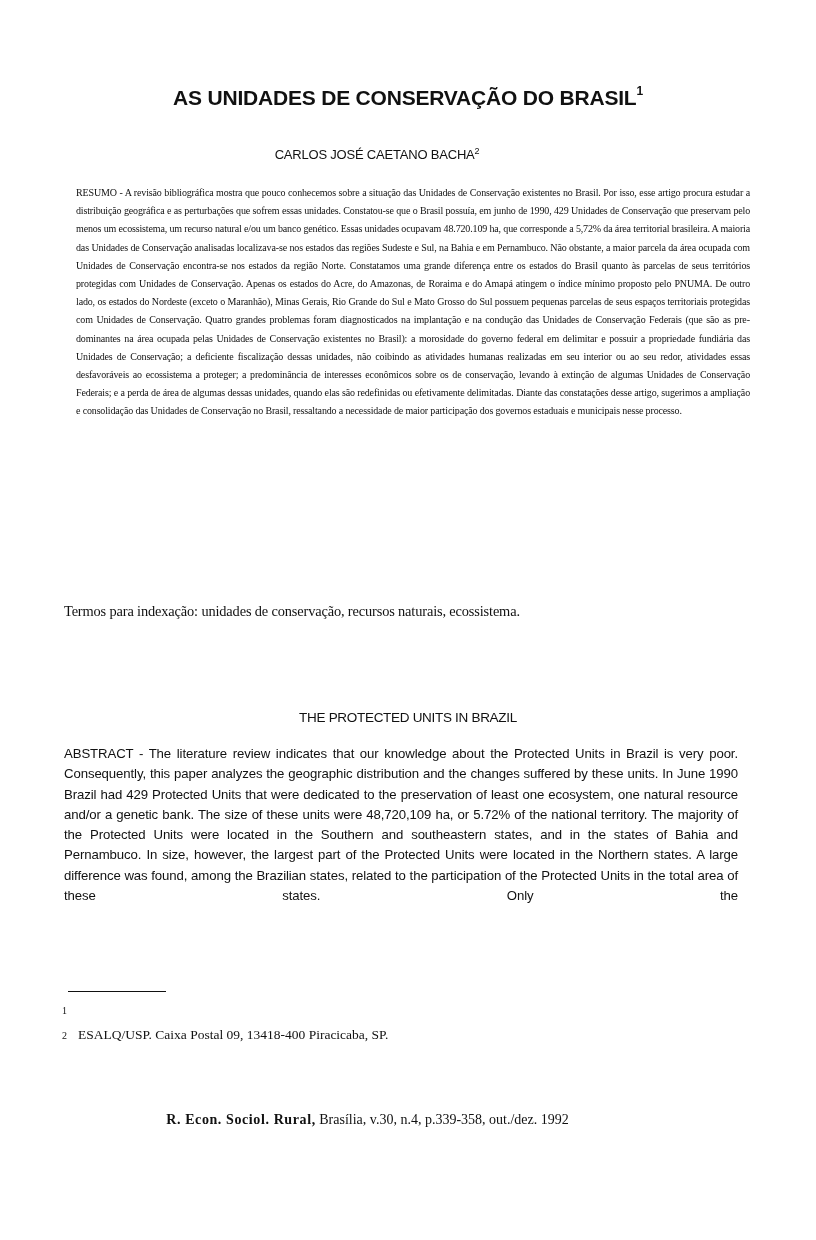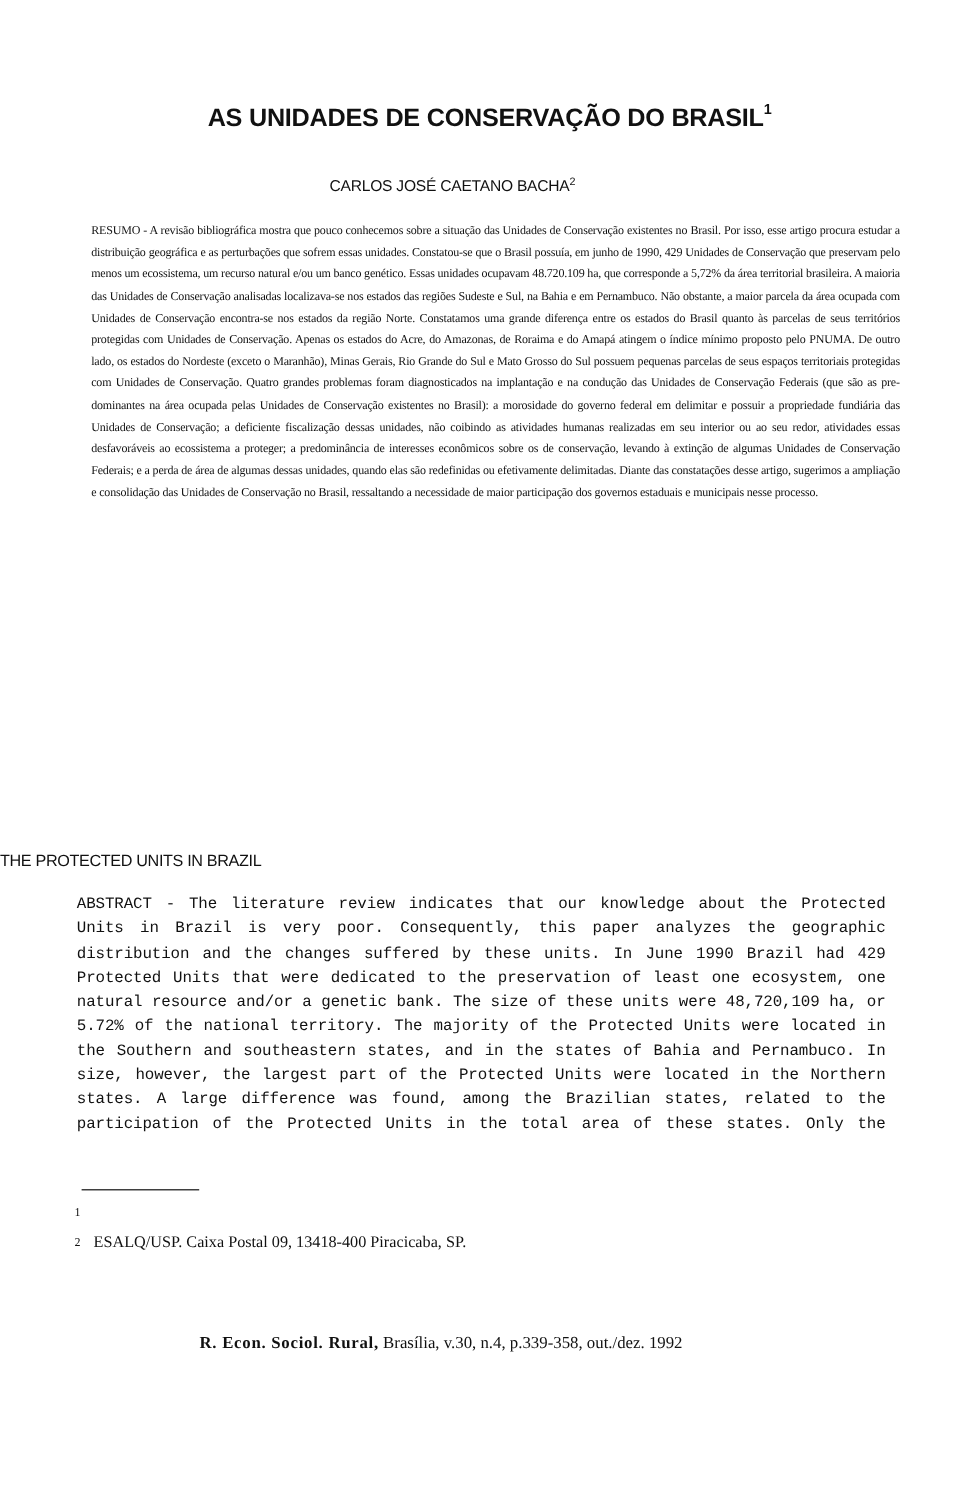--- a/index.html
+++ b/index.html
@@ -32,27 +32,28 @@
     }
     .terms {
       position: absolute; left: 64px; width: 674px; top: 602px;
       font-family: "Liberation Serif", serif;
       font-size: 14.4px; line-height: 18px;
       letter-spacing: -0.15px;
     }
 
     .en-title {
       position: absolute; left: 0; width: 816px; top: 710px;
+      text-align: center;
       font-family: "Liberation Sans", sans-serif;
       font-size: 13.5px; letter-spacing: -0.3px;
     }
 
     .abstract {
       position: absolute; left: 64px; width: 674px; top: 744px;
-      font-family: Liberation Mono, monospace;
+      font-family: Liberation Sans, sans-serif;
       font-size: 13.2px; line-height: 20.3px;
       text-align: justify; text-align-last: justify;
       letter-spacing: -0.1px;
     }
 
     .fn-rule {
       position: absolute; left: 68px; top: 991px; width: 98px; height: 0;
       border-top: 1px solid #111;
     }
     .footnotes {
@@ -81,20 +82,21 @@
   <div class="title">
     <span>AS UNIDADES DE CONSERVAÇÃO DO BRASIL</span><sup>1</sup>
   </div>
 
   <div class="author">
     <span>CARLOS JOSÉ CAETANO BACHA</span><sup>2</sup>
   </div>
 
   <p class="resumo" style="margin:0;">RESUMO - A revisão bibliográfica mostra que pouco conhecemos sobre a situação das Unidades de Conservação existentes no Brasil. Por isso, esse artigo procura estudar a distribuição geográfica e as perturbações que sofrem essas unidades. Constatou-se que o Brasil possuía, em junho de 1990, 429 Unidades de Conservação que preservam pelo menos um ecossistema, um recurso natural e/ou um banco genético. Essas unidades ocupavam 48.720.109 ha, que corresponde a 5,72% da área ter­ritorial brasileira. A maioria das Unidades de Conservação analisadas localizava-se nos estados das regiões Sudeste e Sul, na Bahia e em Pernambuco. Não obstante, a maior parcela da área ocupada com Unidades de Conservação encontra-se nos estados da região Norte. Constatamos uma grande diferença entre os estados do Brasil quanto às parcelas de seus territórios protegidas com Unidades de Conservação. Apenas os estados do Acre, do Amazonas, de Roraima e do Amapá atingem o ín­dice mínimo proposto pelo PNUMA. De outro lado, os estados do Nordeste (exceto o Maranhão), Minas Gerais, Rio Grande do Sul e Mato Grosso do Sul possuem pequenas parcelas de seus espa­ços territoriais protegidas com Unidades de Conservação. Quatro grandes problemas foram diag­nosticados na implantação e na condução das Unidades de Conservação Federais (que são as pre­dominantes na área ocupada pelas Unidades de Conservação existentes no Brasil): a morosidade do governo federal em delimitar e possuir a propriedade fundiária das Unidades de Conservação; a deficiente fiscalização dessas unidades, não coibindo as atividades humanas realizadas em seu inte­rior ou ao seu redor, atividades essas desfavoráveis ao ecossistema a proteger; a predominância de interesses econômicos sobre os de conservação, levando à extinção de algumas Unidades de Con­servação Federais; e a perda de área de algumas dessas unidades, quando elas são redefinidas ou efetivamente delimitadas. Diante das constatações desse artigo, sugerimos a ampliação e consoli­dação das Unidades de Conservação no Brasil, ressaltando a necessidade de maior participação dos governos estaduais e municipais nesse processo.</p>
 
+  <p class="terms" style="margin:0;">Termos para indexação: unidades de conservação, recursos naturais, ecossistema.</p>
 
   <div class="en-title">THE PROTECTED UNITS IN BRAZIL</div>
 
   <p class="abstract" style="margin:0;">ABSTRACT - The literature review indicates that our knowledge about the Protected Units in Brazil is very poor. Consequently, this paper analyzes the geographic distribution and the changes suffered by these units. In June 1990 Brazil had 429 Protected Units that were dedicated to the preservation of least one ecosystem, one natural resource and/or a genetic bank. The size of these units were 48,720,109 ha, or 5.72% of the national territory. The majority of the Protected Units were located in the Southern and southeastern states, and in the states of Bahia and Pernambuco. In size, however, the largest part of the Protected Units were located in the Northern states. A large difference was found, among the Brazilian states, related to the participation of the Protected Units in the total area of these states. Only the</p>
 
   <div class="fn-rule"></div>
 
   <div class="footnotes">
     <div class="fn">
       <span class="fn-num">1</span>

